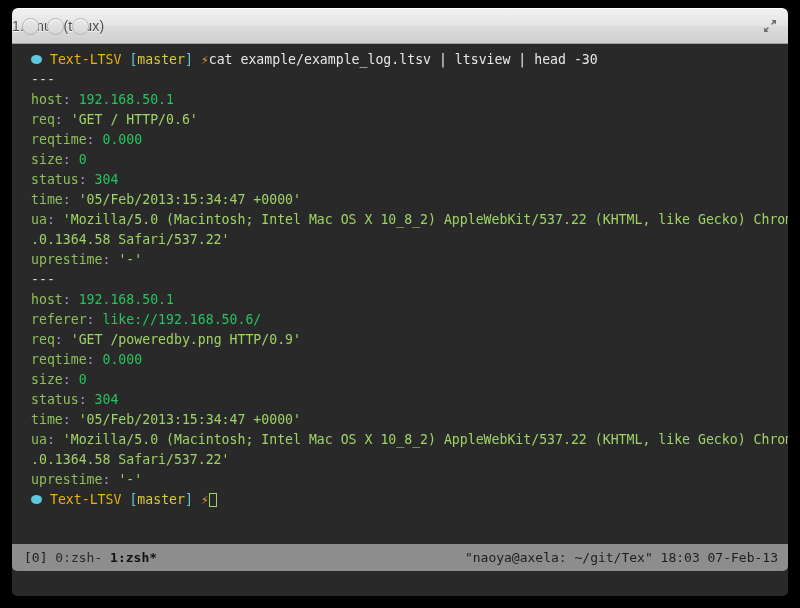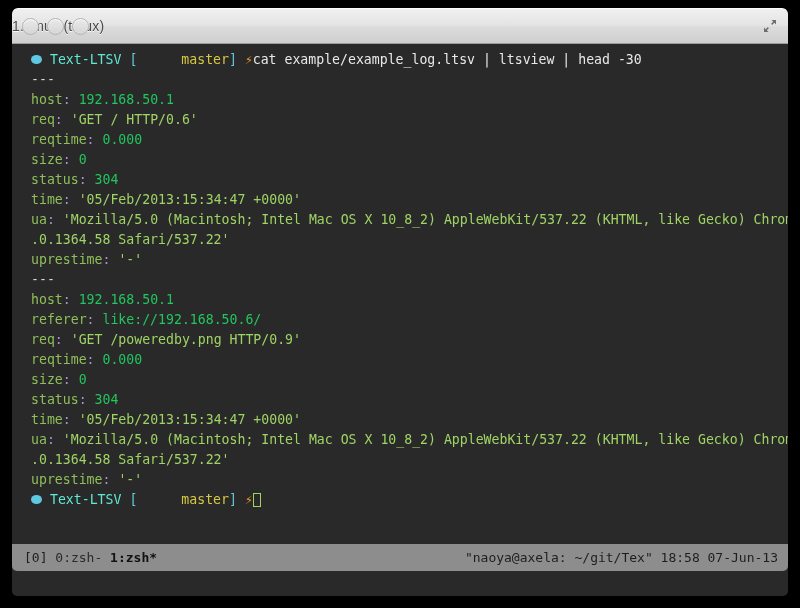--- a/index.html
+++ b/index.html
@@ -94,23 +94,23 @@
     color: #d8d8d8;
     letter-spacing: 0px;
   }
 
   
   .c-key      { color: #8fbf5a; }     
   .c-colon    { color: #b08fd8; }     
   .c-val      { color: #22c55e; }     
   .c-str      { color: #9fd465; }     
   .c-dash     { color: #d6d6d6; }     
-  .c-branch   { color: #d8c840; margin-left: 44px; }     
+  .c-branch   { color: #d8c840; }     
   .c-bracket  { color: #63c8d8; }     
-  .c-repo     { color: #5eead4; }     
+  .c-repo     { color: #eab308; }     
   .c-cmd      { color: #e8e8e8; }
 
   .dot-icon {
     display: inline-block;
     width: 11px;
     height: 9px;
     border-radius: 50%;
     background: #5ec8e0;
     vertical-align: middle;
     position: relative;
@@ -199,17 +199,17 @@
     <div class="tline"><span class="c-key">status</span><span class="c-colon">:</span> <span class="c-val">304</span></div>
     <div class="tline"><span class="c-key">time</span><span class="c-colon">:</span> <span class="c-str">'05/Feb/2013:15:34:47 +0000'</span></div>
     <div class="tline"><span class="c-key">ua</span><span class="c-colon">:</span> <span class="c-str">'Mozilla/5.0 (Macintosh; Intel Mac OS X 10_8_2) AppleWebKit/537.22 (KHTML, like Gecko) Chrome/25</span></div>
     <div class="tline"><span class="c-str">.0.1364.58 Safari/537.22'</span></div>
     <div class="tline"><span class="c-key">uprestime</span><span class="c-colon">:</span> <span class="c-str">'-'</span></div>
 
     <div class="tline"><span class="dot-icon"></span> <span class="c-repo">Text-LTSV</span> <span class="c-bracket">[</span><span class="c-branch">master</span><span class="c-bracket">]</span> <span class="bolt-icon">⚡</span><span class="cursor-block"></span></div>
 
     <div class="statusbar">
       <div class="status-left"><span>[0]</span> <span class="win-inactive">0:zsh-</span> <span class="win-active">1:zsh*</span></div>
-      <div class="status-right"><span>"naoya@axela: ~/git/Tex"</span> <span>18:58</span> <span>07-Jun-13</span></div>
+      <div class="status-right"><span>"naoya@axela: ~/git/Tex"</span> <span>18:03</span> <span>07-Feb-13</span></div>
     </div>
 
   </div>
 </div>
 
 </body></html>

